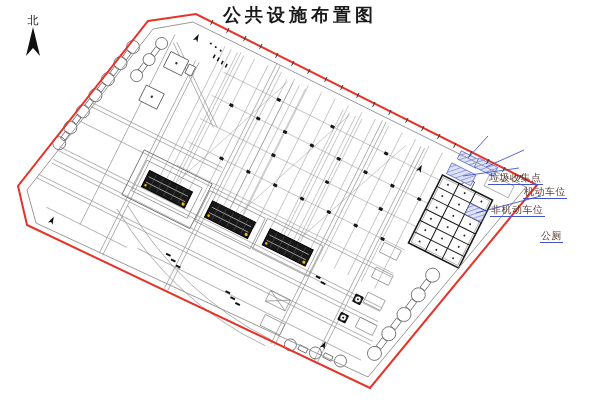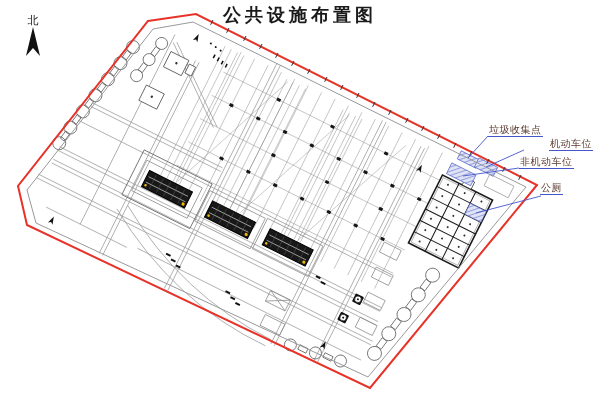--- a/index.html
+++ b/index.html
@@ -13,24 +13,25 @@
   }
   .north-label{
     position:absolute;top:13px;left:23px;width:20px;text-align:center;
     font-size:11px;color:#111;
   }
   .plan-svg{position:absolute;top:0;left:0;}
   .anno{
     position:absolute;font-size:10px;color:#5a3a2e;letter-spacing:0.5px;
     border-bottom:1px solid #4455cc;padding:0 1px 1px 1px;line-height:11px;
     white-space:nowrap;
+    margin-top:48px;
   }
   .anno-garbage{top:124px;left:488px;}
-  .anno-motor{top:138px;left:549px;}
-  .anno-nonmotor{top:156px;left:519px;text-align:center;}
+  .anno-motor{top:138px;left:523px;}
+  .anno-nonmotor{top:156px;left:490px;text-align:center;}
   .anno-toilet{top:182px;left:540px;}
 </style>
 </head>
 <body>
 
 <div class="title">公共设施布置图</div>
 <div class="north-label">北</div>
 
 <svg class="plan-svg" width="600" height="400" viewBox="0 0 600 400">
   <defs>

